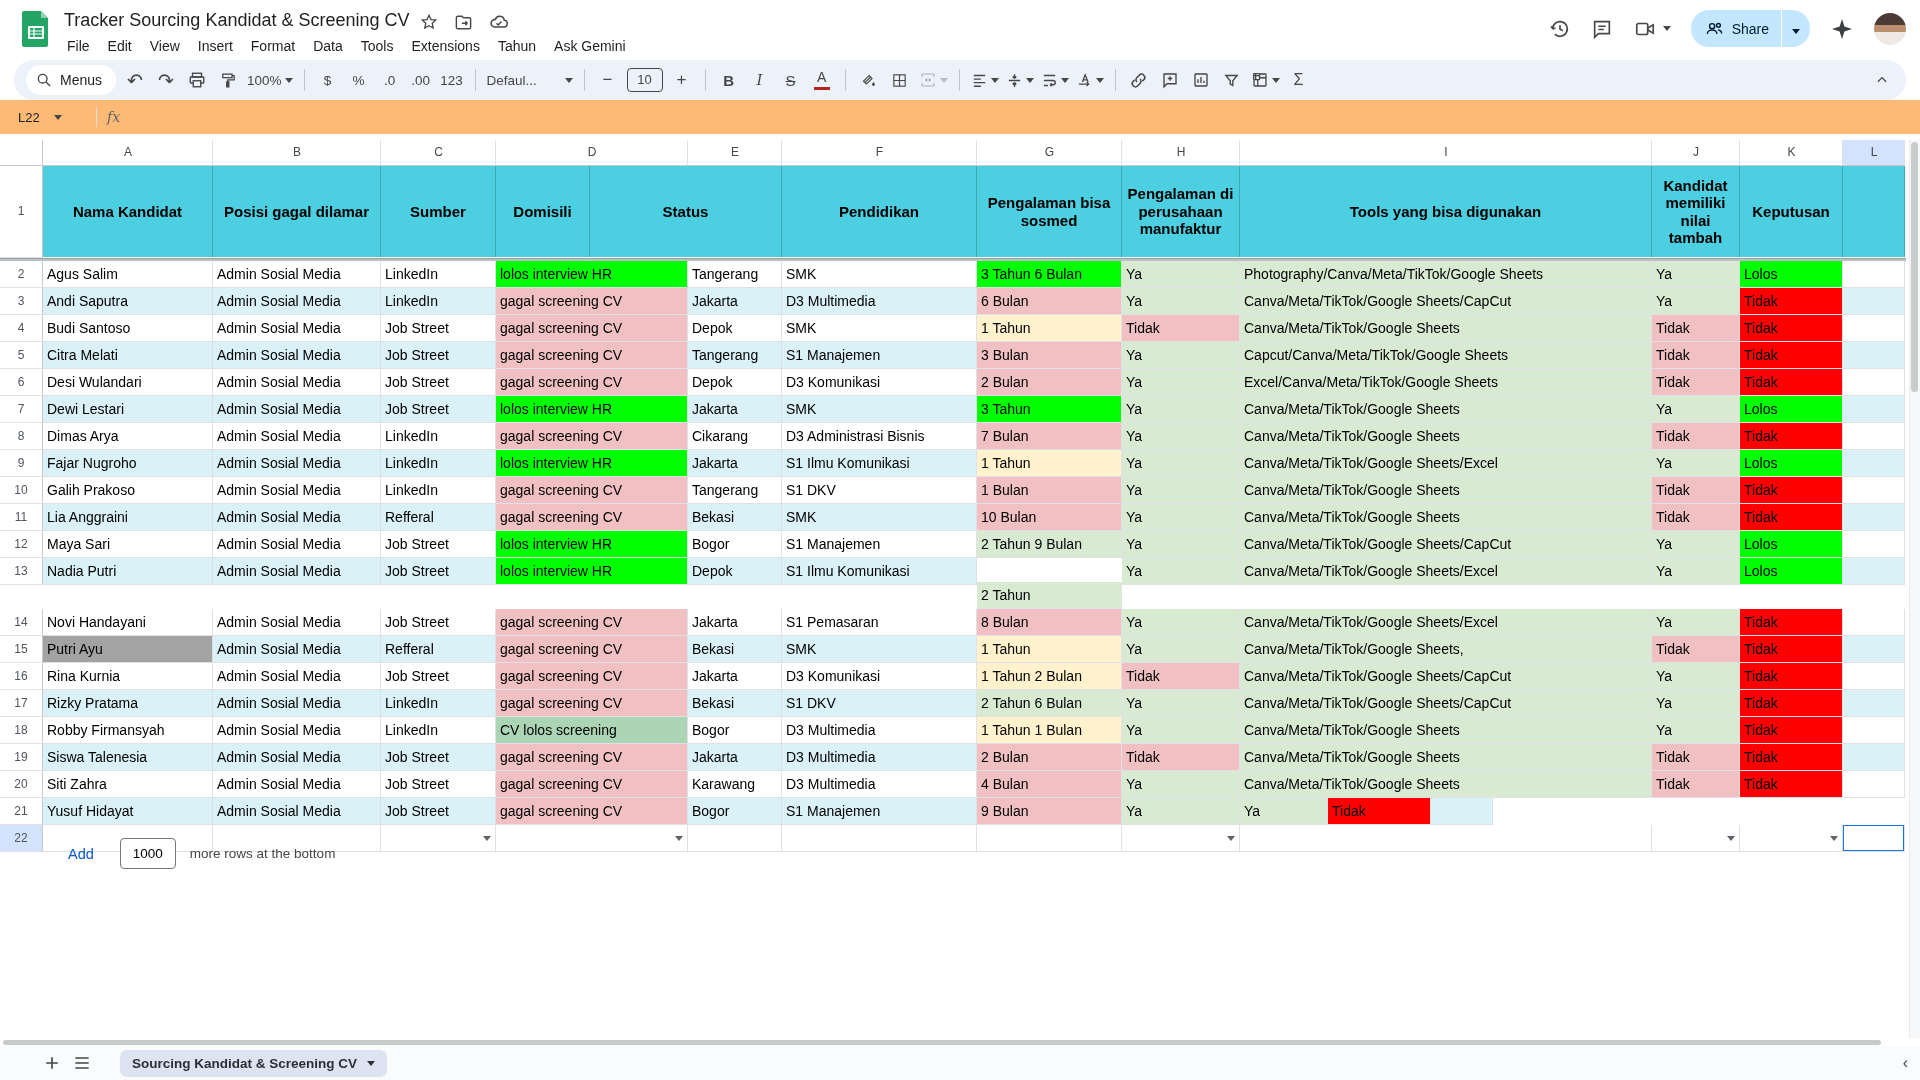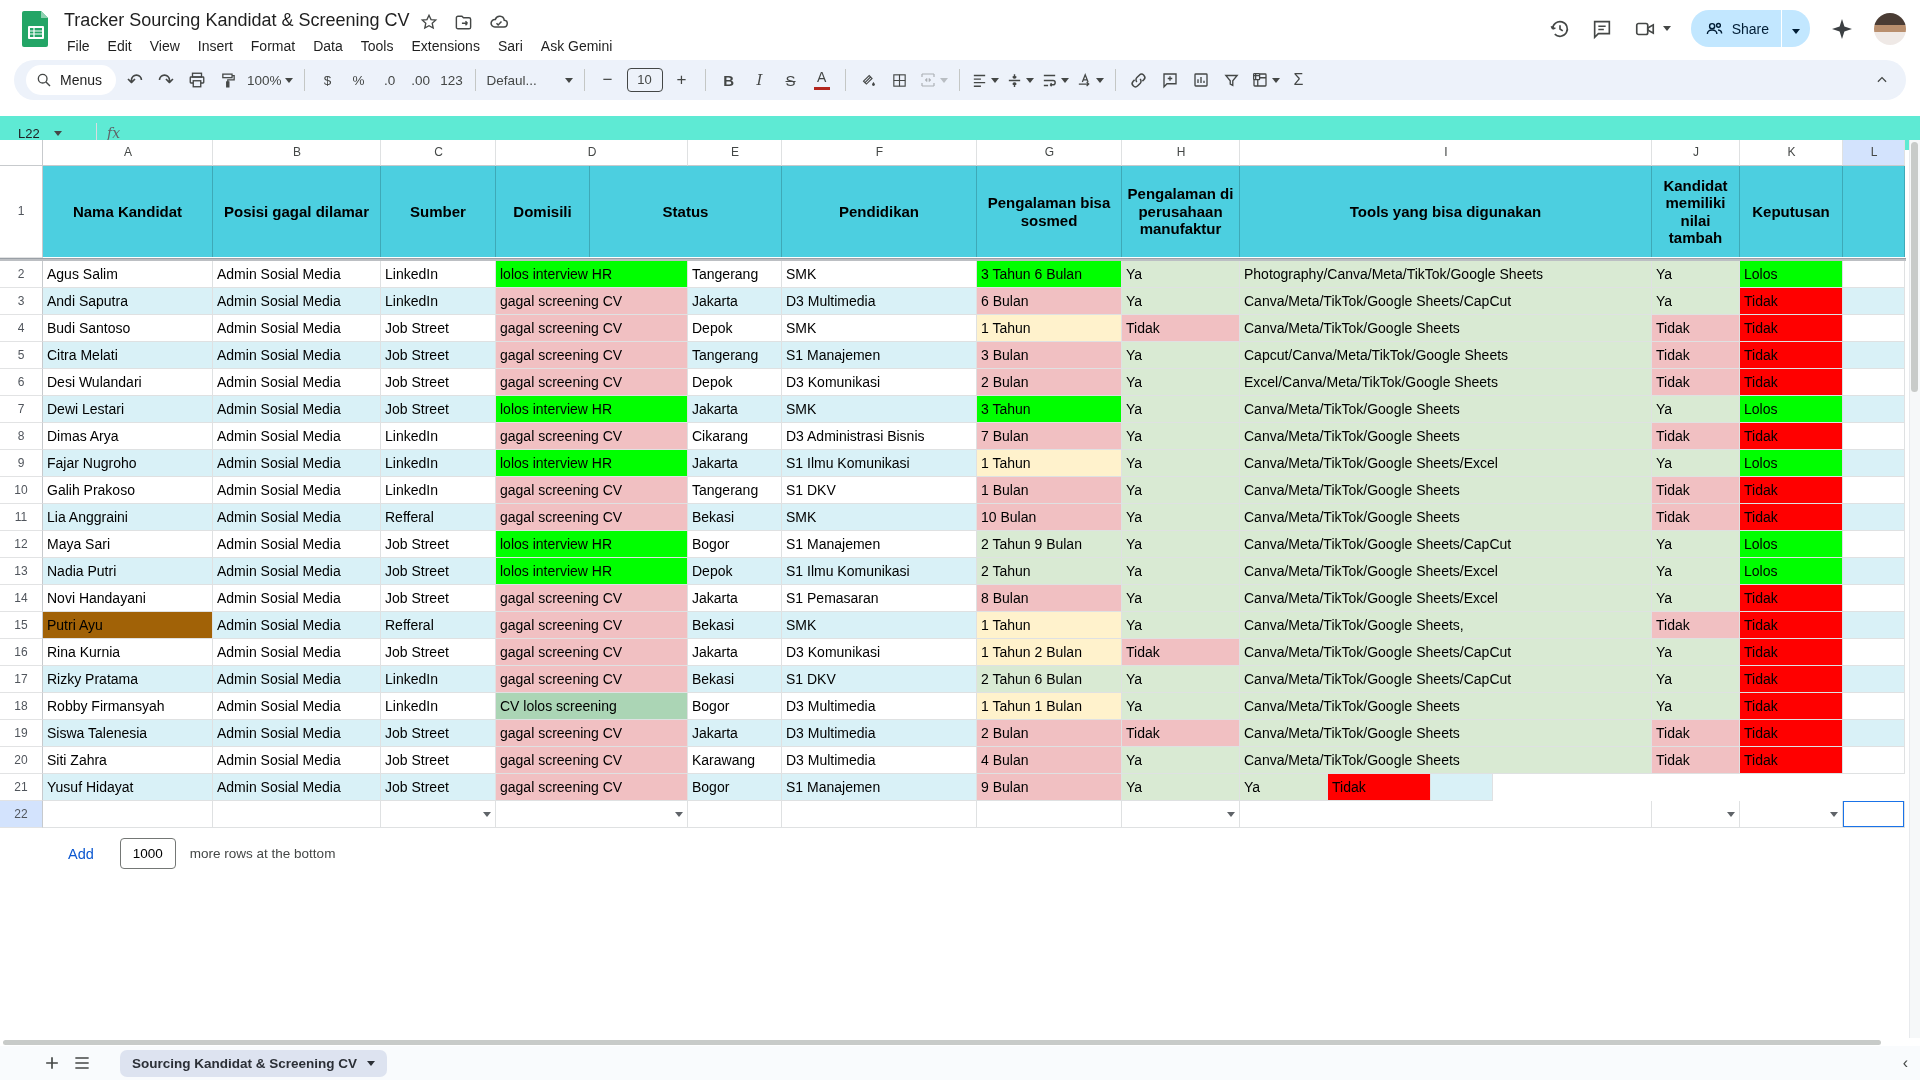--- a/index.html
+++ b/index.html
@@ -27,21 +27,21 @@
   #toolbar { position:absolute; top:60px; left:14px; width:1892px; height:40px; background:#edf2fa;
     border-radius:22px; display:flex; align-items:center; padding:0 12px; gap:7px; color:#444746; }
   #menus-pill { display:flex; align-items:center; gap:8px; background:#fff; border-radius:16px; height:30px; padding:0 14px 0 10px; font-size:14px; color:#1f1f1f; }
   .tbtn { min-width:24px; height:26px; display:flex; align-items:center; justify-content:center; font-size:15px; border-radius:4px; gap:3px; }
   .tdiv { width:1px; height:22px; background:#c4c7c5; margin:0 4px; flex:none; }
   .ttxt { font-size:13.5px; }
   #font-size-box { width:36px; height:24px; border:1px solid #444746; border-radius:4px; text-align:center; font-size:13px; line-height:22px; background:transparent; }
   #collapse-toolbar { margin-left:auto; }
 
   
-  #formula-bar { position:absolute; top:116px; left:0; width:1920px; height:34px; background:#5eead4; display:flex; align-items:center; }
+  #formula-bar { position:absolute; top:100px; left:0; width:1920px; height:34px; background:#fdba74; display:flex; align-items:center; }
   #name-box { width:86px; padding-left:18px; font-size:13px; color:#202124; display:flex; align-items:center; gap:14px; }
   #fx-sep { width:1px; height:20px; background:#dadce0; margin:0 10px; }
   #fx-label { font-style:italic; font-family:"DejaVu Serif", serif; font-size:14px; color:#5f6368; }
 
   
   #grid { position:absolute; top:140px; left:0; width:1906px; }
   .grow { display:flex; }
   .gut { width:43px; flex:none; text-align:center; font-size:12px; color:#50555c; background:#fff;
     border-right:1px solid #c7cacd; border-bottom:1px solid #e2e3e4; }
   .cell { position:relative; flex:none; border-right:1px solid #dfe1e2; border-bottom:1px solid #dfe1e2;
@@ -104,21 +104,21 @@
   </div>
   <div id="menu-row">
       <span class="menu-item">File</span>
       <span class="menu-item">Edit</span>
       <span class="menu-item">View</span>
       <span class="menu-item">Insert</span>
       <span class="menu-item">Format</span>
       <span class="menu-item">Data</span>
       <span class="menu-item">Tools</span>
       <span class="menu-item">Extensions</span>
-      <span class="menu-item">Sari</span>
+      <span class="menu-item">Tahun</span>
       <span class="menu-item">Ask Gemini</span>
     </div>
   <div id="top-right">
     <span class="tr-icon">
       <svg width="22" height="22" viewBox="0 0 24 24" fill="none" stroke="#444746" stroke-width="1.8">
           <path d="M4 12a8 8 0 1 1 2.3 5.6M4 12l-1.5-3M4 12l3-1"></path>
           <path d="M12 8v4l3 2"></path>
         </svg>
     </span>
     <span class="tr-icon">
@@ -503,21 +503,21 @@
       <div class="cell" style="width: 62px; background: rgb(255, 255, 255);"></div>
     </div>
     <div class="grow drow">
       <div class="gut">13</div>
       <div class="cell" style="width: 170px; background: rgb(217, 241, 247);">Nadia Putri</div>
       <div class="cell" style="width: 168px; background: rgb(217, 241, 247);">Admin Sosial Media</div>
       <div class="cell" style="width: 115px; background: rgb(217, 241, 247);">Job Street</div>
       <div class="cell" style="width: 192px; background: rgb(0, 255, 0);">lolos interview HR</div>
       <div class="cell" style="width: 94px; background: rgb(217, 241, 247);">Depok</div>
       <div class="cell" style="width: 195px; background: rgb(217, 241, 247);">S1 Ilmu Komunikasi</div>
-      <div class="cell" style="width: 145px; background: rgb(217, 234, 211);">2 Tahun</div>
+      <div class="cell" style="width: 145px; background: rgb(217, 234, 211); margin-top: 24px;">2 Tahun</div>
       <div class="cell" style="width: 118px; background: rgb(217, 234, 211);">Ya</div>
       <div class="cell" style="width: 412px; background: rgb(217, 234, 211);">Canva/Meta/TikTok/Google Sheets/Excel</div>
       <div class="cell" style="width: 88px; background: rgb(217, 234, 211);">Ya</div>
       <div class="cell" style="width: 103px; background: rgb(0, 255, 0);">Lolos</div>
       <div class="cell" style="width: 62px; background: rgb(217, 241, 247);"></div>
     </div>
     <div class="grow drow">
       <div class="gut">14</div>
       <div class="cell" style="width: 170px; background: rgb(255, 255, 255);">Novi Handayani</div>
       <div class="cell" style="width: 168px; background: rgb(255, 255, 255);">Admin Sosial Media</div>
@@ -527,21 +527,21 @@
       <div class="cell" style="width: 195px; background: rgb(255, 255, 255);">S1 Pemasaran</div>
       <div class="cell" style="width: 145px; background: rgb(241, 192, 194);">8 Bulan</div>
       <div class="cell" style="width: 118px; background: rgb(217, 234, 211);">Ya</div>
       <div class="cell" style="width: 412px; background: rgb(217, 234, 211);">Canva/Meta/TikTok/Google Sheets/Excel</div>
       <div class="cell" style="width: 88px; background: rgb(217, 234, 211);">Ya</div>
       <div class="cell" style="width: 103px; background: rgb(255, 0, 0);">Tidak</div>
       <div class="cell" style="width: 62px; background: rgb(255, 255, 255);"></div>
     </div>
     <div class="grow drow">
       <div class="gut">15</div>
-      <div class="cell" style="width: 170px; background: #a16207;">Putri Ayu</div>
+      <div class="cell" style="width: 170px; background: #a3a3a3;">Putri Ayu</div>
       <div class="cell" style="width: 168px; background: rgb(217, 241, 247);">Admin Sosial Media</div>
       <div class="cell" style="width: 115px; background: rgb(217, 241, 247);">Refferal</div>
       <div class="cell" style="width: 192px; background: rgb(241, 192, 194);">gagal screening CV</div>
       <div class="cell" style="width: 94px; background: rgb(217, 241, 247);">Bekasi</div>
       <div class="cell" style="width: 195px; background: rgb(217, 241, 247);">SMK</div>
       <div class="cell" style="width: 145px; background: rgb(255, 242, 204);">1 Tahun</div>
       <div class="cell" style="width: 118px; background: rgb(217, 234, 211);">Ya</div>
       <div class="cell" style="width: 412px; background: rgb(217, 234, 211);">Canva/Meta/TikTok/Google Sheets,</div>
       <div class="cell" style="width: 88px; background: rgb(241, 192, 194);">Tidak</div>
       <div class="cell" style="width: 103px; background: rgb(255, 0, 0);">Tidak</div>

